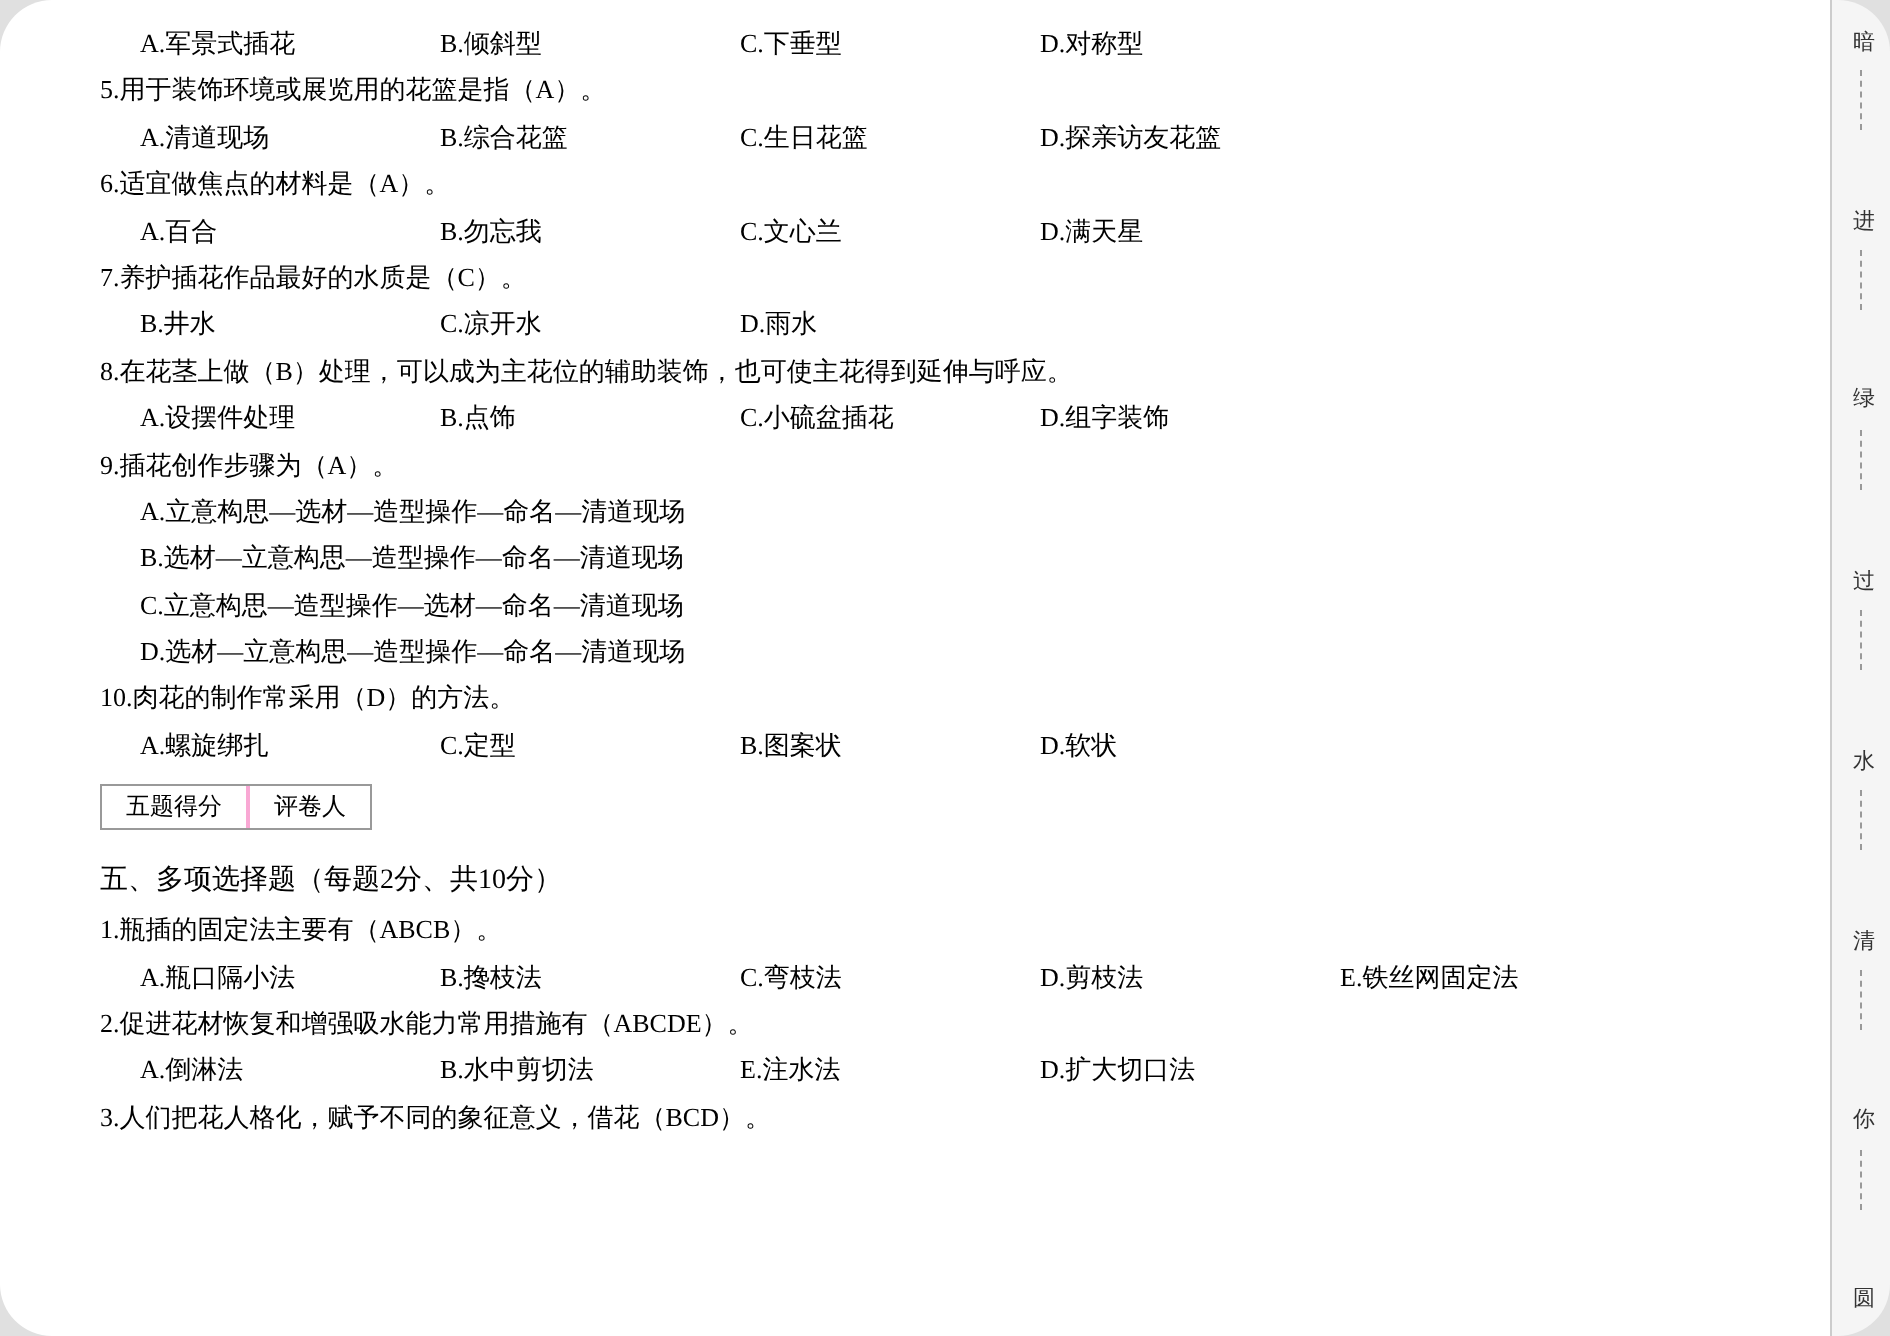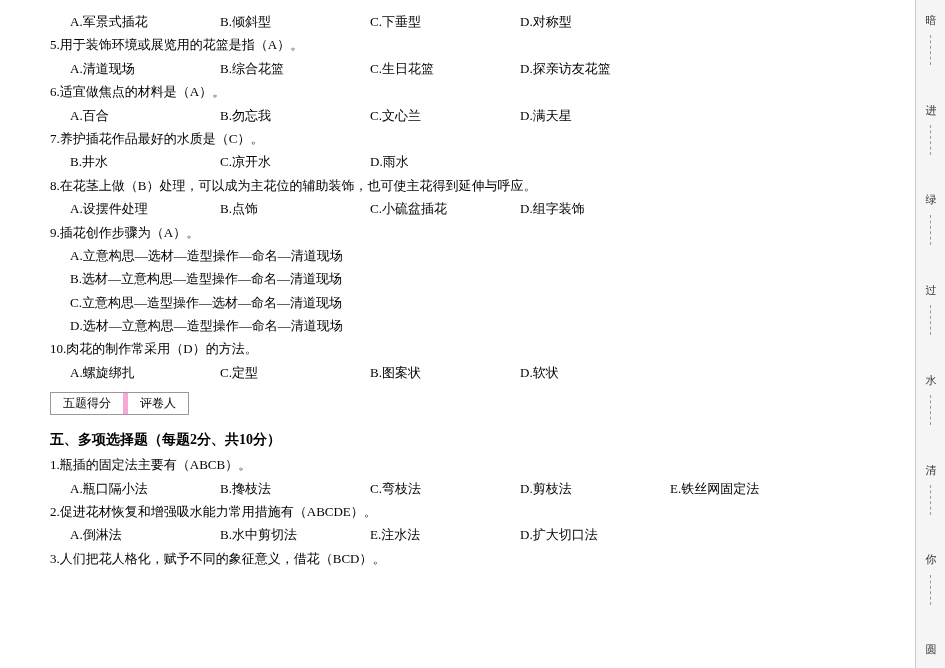--- a/index.html
+++ b/index.html
@@ -14,20 +14,21 @@
       align-items: flex-start;
       min-height: 668px;
       font-family: "SimSun", "宋体", serif;
       font-size: 13px;
     }
     .page-container {
       width: 945px;
       height: 668px;
       display: flex;
       overflow: hidden;
+      border-radius: 26px;
     }
     .main-content {
       flex: 1;
       background: #fff;
       padding: 10px 30px 10px 50px;
       overflow: hidden;
       position: relative;
     }
     .content-area {
       width: 100%;
@@ -46,33 +47,33 @@
       margin-left: 20px;
       line-height: 1.8;
     }
     .option-item {
       min-width: 130px;
     }
     .question-line {
       line-height: 1.8;
     }
     .section-title {
-      font-weight: bold;
+      font-weight: normal;
       font-size: 14px;
       margin: 8px 0 4px 0;
     }
     .score-bar {
       display: inline-flex;
       border: 1px solid #999;
       margin: 8px 0;
     }
     .score-bar span {
       padding: 2px 12px;
       font-size: 12px;
-      border-right: 5px solid #f9a8d4;
+      border-right: 2px solid #f9a8d4;
       cursor: pointer;
     }
     .score-bar span:last-child {
       border-right: none;
     }
     .right-sidebar {
       width: 30px;
       background: #f5f5f5;
       border-left: 1px solid #ccc;
       display: flex;

